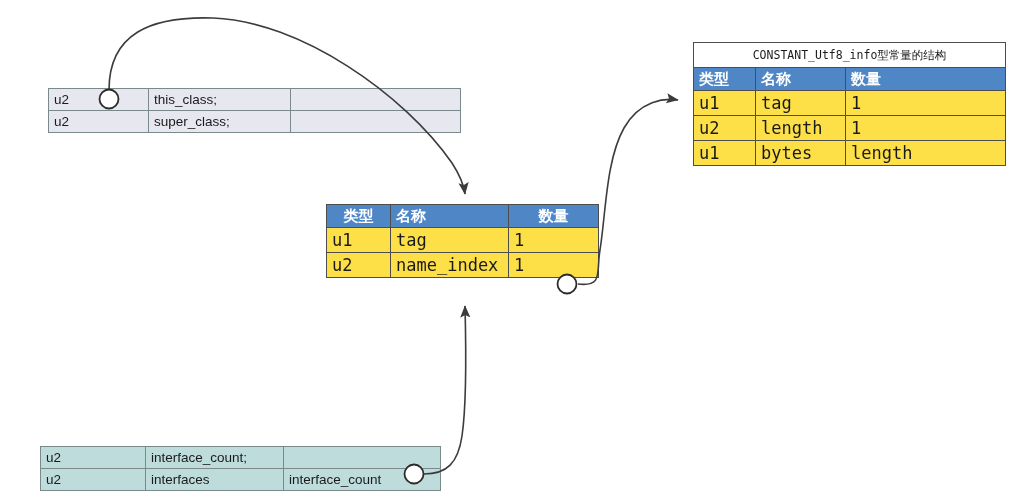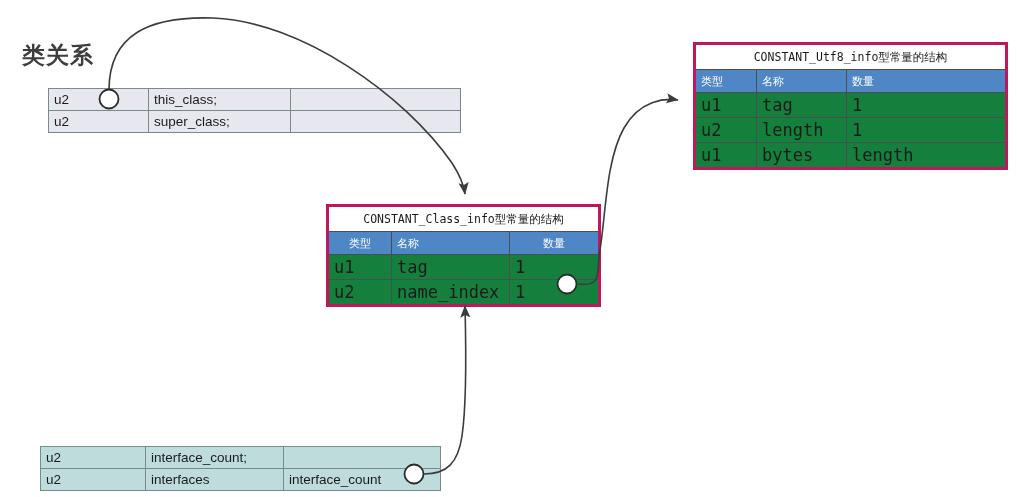--- a/index.html
+++ b/index.html
@@ -13,41 +13,40 @@
   
   .ptable{position:absolute;border-collapse:collapse;table-layout:fixed;
           border:1px solid #7a8a8a;}
   .ptable td{border:1px solid #7a8a8a;font-size:13.5px;padding:1px 5px;
              height:19px;vertical-align:middle;white-space:nowrap;overflow:hidden;}
   .class-rel td{background:#e7e7f0;}
   .iface td{background:#bfdcdc;}
 
   
   .btable{position:absolute;border-collapse:collapse;table-layout:fixed;
-          background:#15803d;border:3px solid #be185d;
+          background:#fde047;border:1px solid #be185d;
           font-family:"DejaVu Sans Mono", monospace;}
   .btable td{border:1px solid #4d4d4d;font-size:17px;padding:1px 5px;
              vertical-align:middle;white-space:nowrap;overflow:hidden;}
   .btable td.title{text-align:center;font-size:11.5px;height:22px;background:#fff;}
-  .btable tr.hdr td{background:#4f86c6;color:#ffffff;font-weight:normal;height:20px;
-                    font-family:"Liberation Sans",sans-serif;font-size:11px;}
+  .btable tr.hdr td{background:#4f86c6;color:#ffffff;font-weight:bold;height:20px;
+                    font-family:"Liberation Sans",sans-serif;font-size:15px;}
   .btable tr.hdr td.ctr{text-align:center;}
   .btable td.cell{height:22px;}
 
   svg.links{position:absolute;left:0;top:0;width:1017px;height:497px;
             pointer-events:none;overflow:visible;}
   .lk{fill:none;stroke:#3c3c3c;stroke-width:1.6;}
   .knob{fill:#ffffff;stroke:#2b2b2b;stroke-width:1.8;}
 </style>
 </head>
 <body>
 
 <div id="stage">
 
-  <div class="heading" style="left:22px;top:40px;">类关系</div>
 
 
   <table class="ptable class-rel" style="left:48px;top:88px;width:412px;">
     <colgroup>
         <col style="width:100px">
         <col style="width:142px">
         <col style="width:170px">
       </colgroup>
     <tbody>
       <tr>
@@ -83,23 +82,20 @@
     </tbody>
   </table>
 
   <table class="btable" style="left:326px;top:204px;width:272px;">
     <colgroup>
         <col style="width:64px">
         <col style="width:118px">
         <col style="width:90px">
       </colgroup>
     <tbody>
-      <tr>
-        <td class="title" colspan="3">CONSTANT_Class_info型常量的结构</td>
-      </tr>
       <tr class="hdr">
         <td class="ctr">类型</td>
         <td>名称</td>
         <td class="ctr">数量</td>
       </tr>
       <tr>
         <td class="cell">u1</td>
         <td class="cell">tag</td>
         <td class="cell">1</td>
       </tr>

